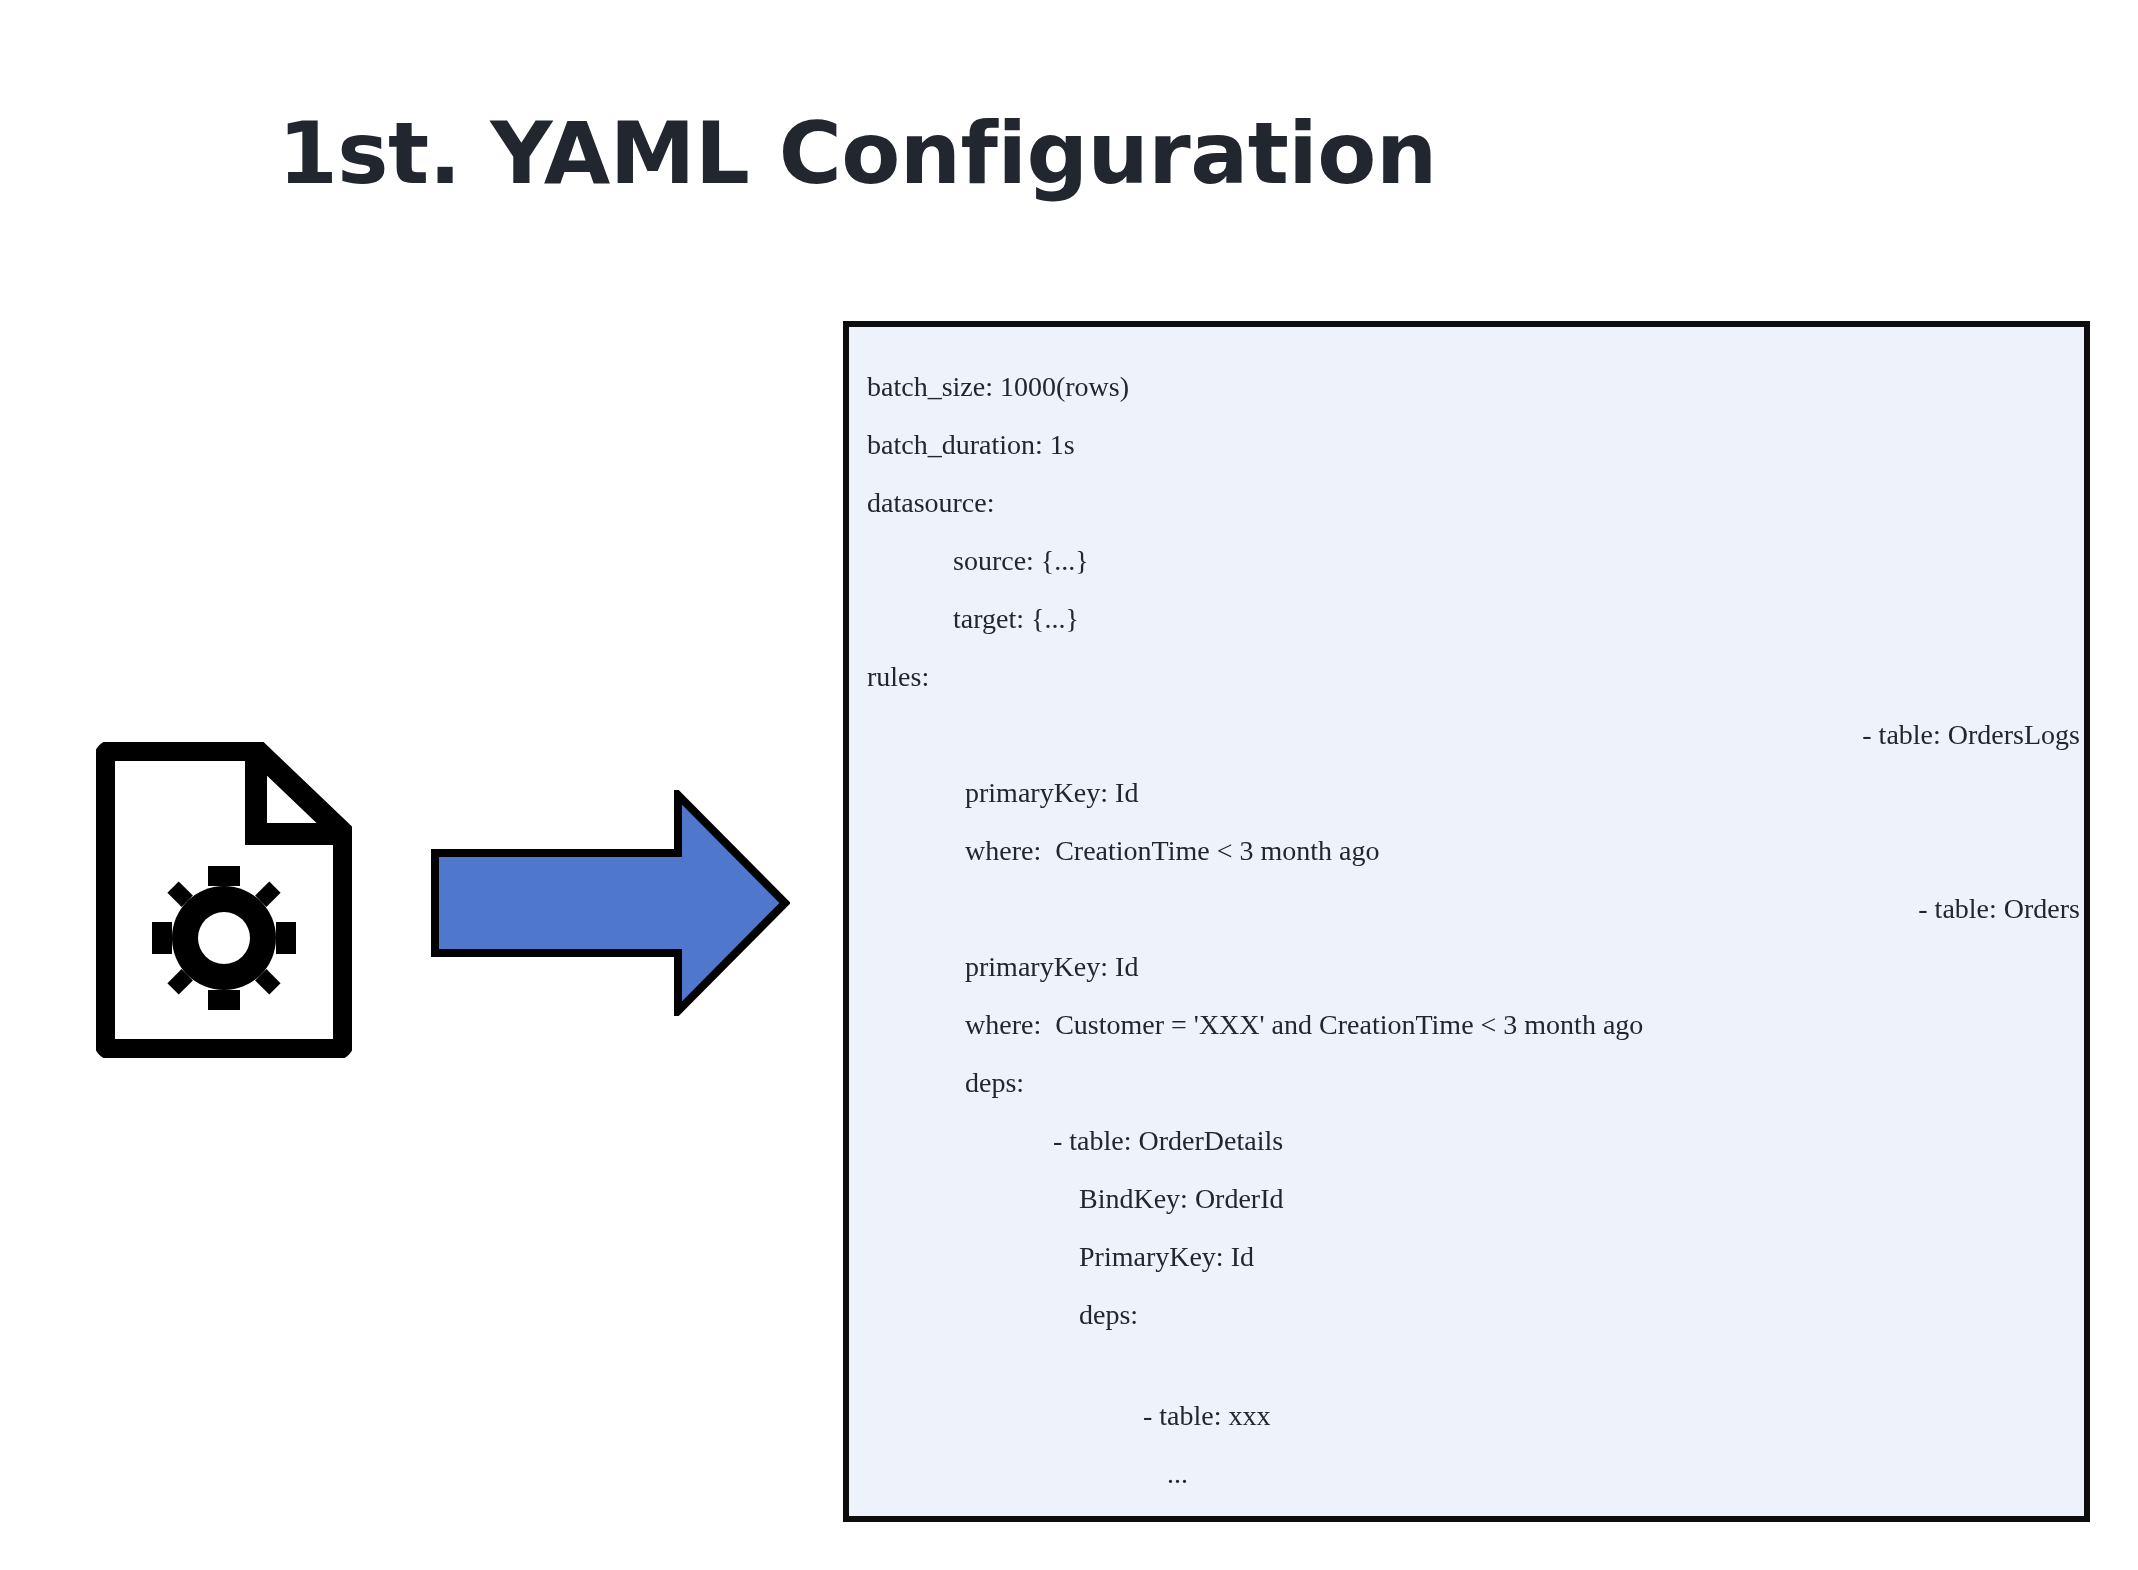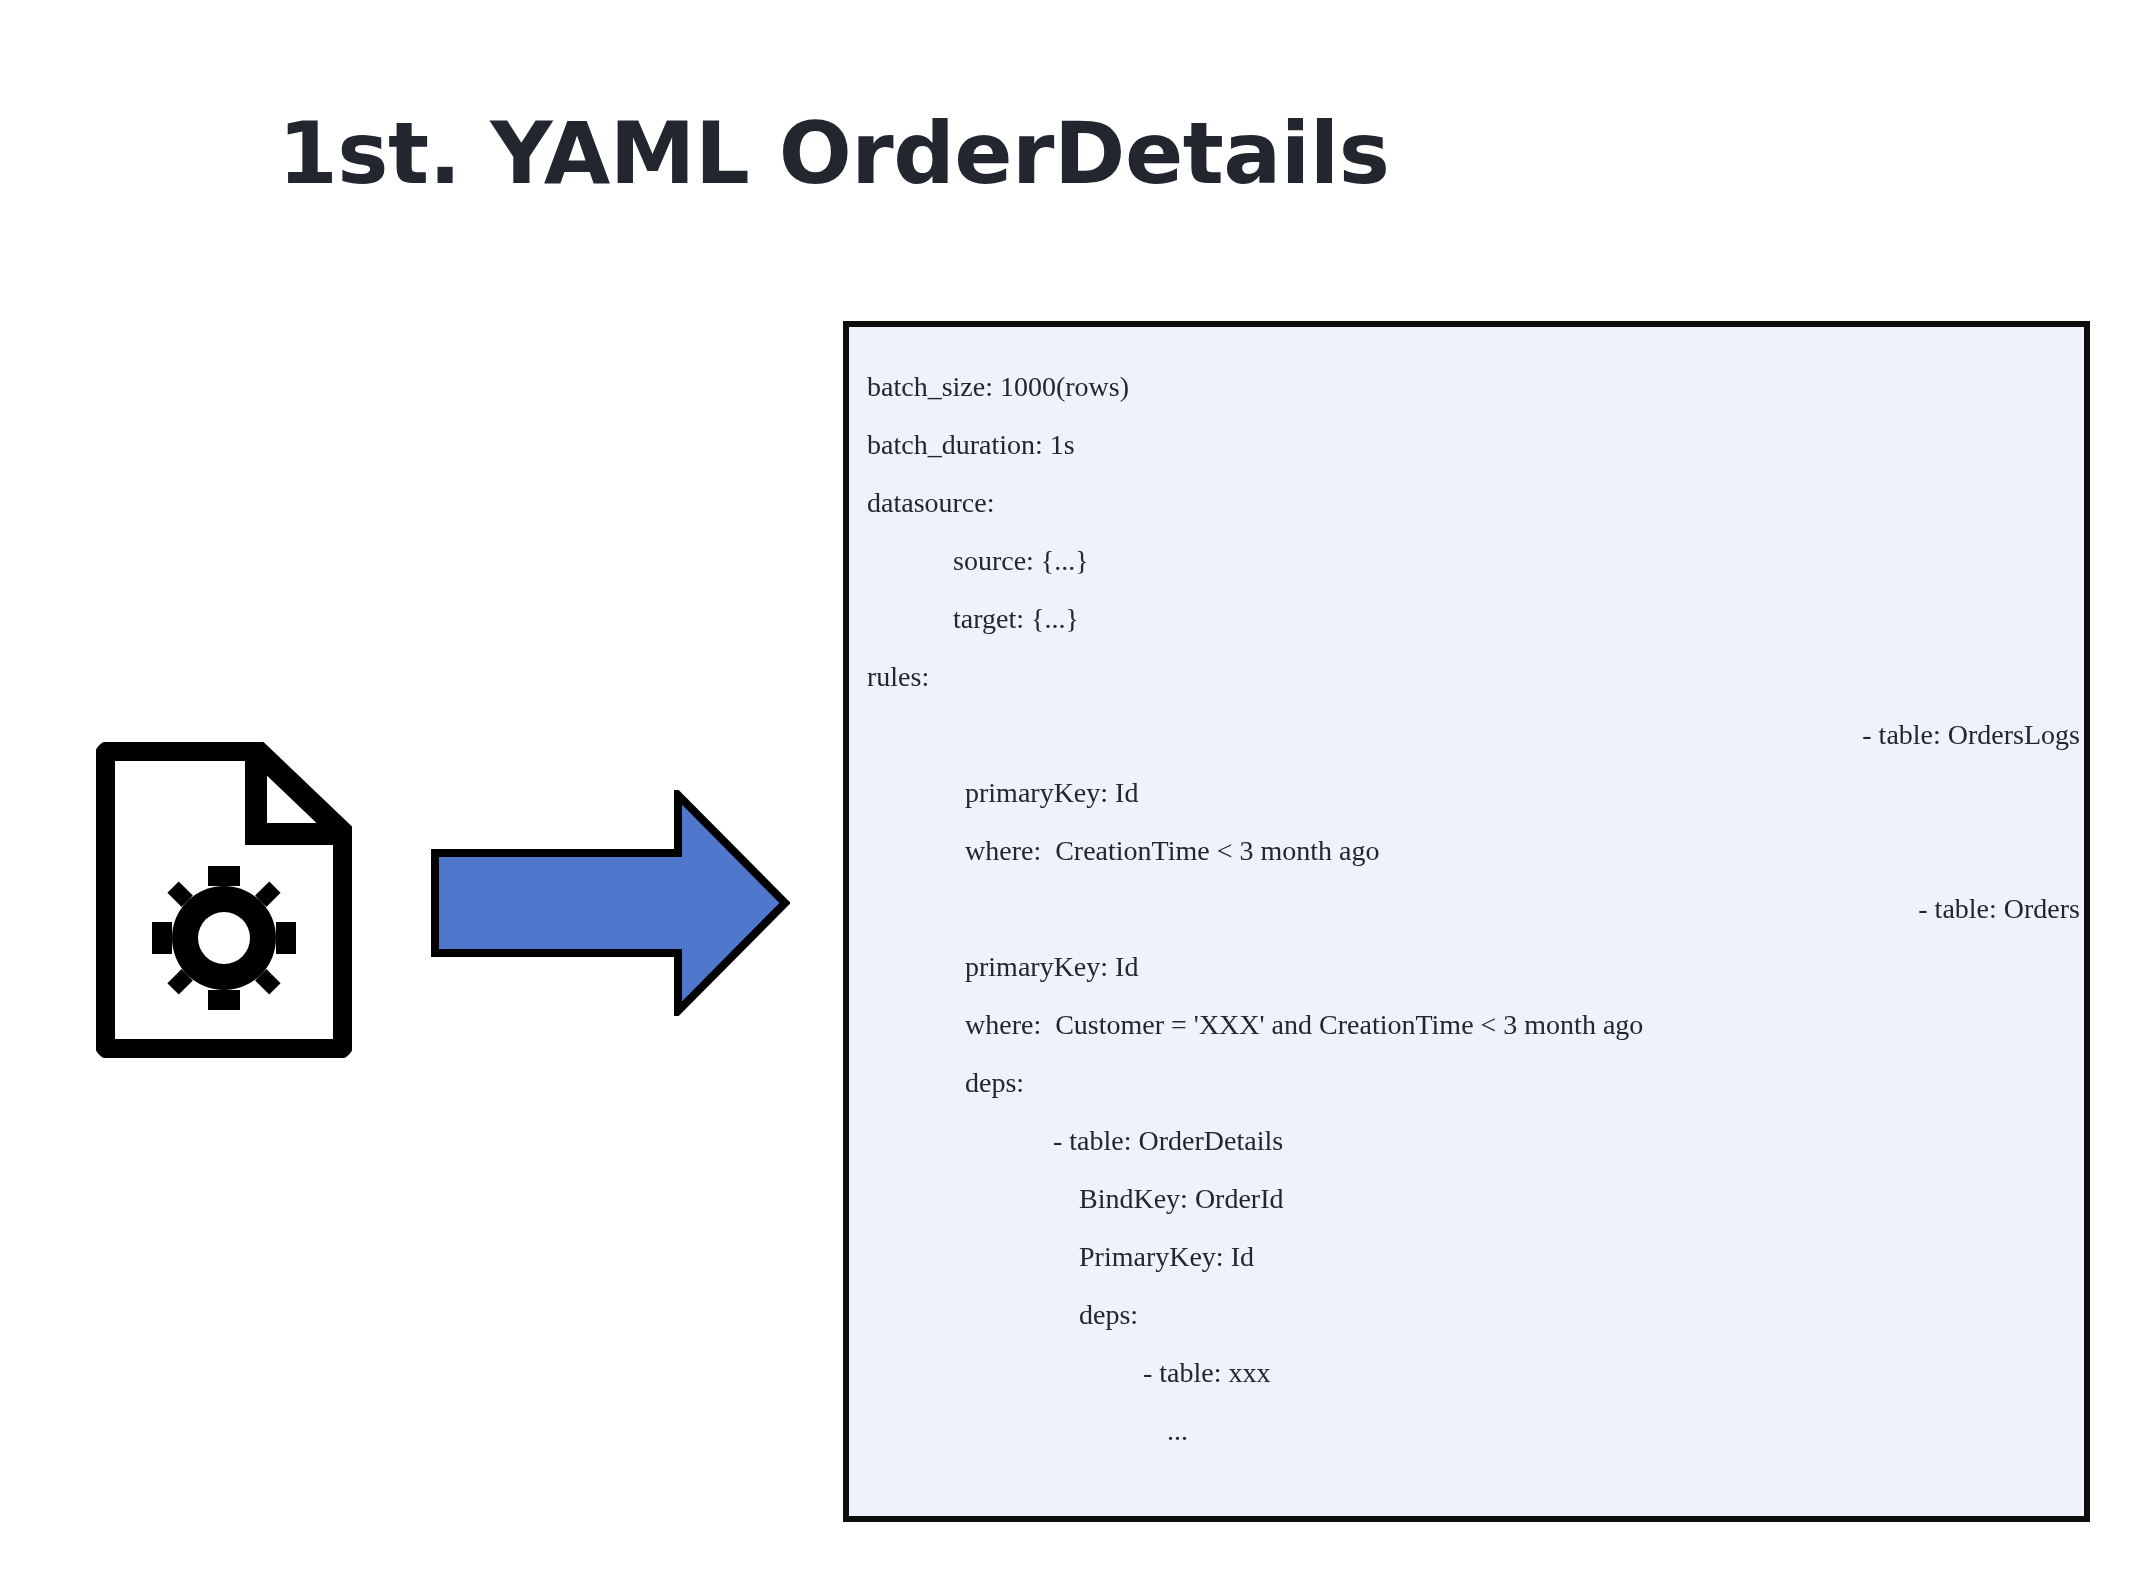--- a/index.html
+++ b/index.html
@@ -74,27 +74,27 @@
     color: #22262f;
     white-space: pre;
     height: 58px;
   }
   .ind-0 { padding-left: 0px; }
   .ind-1 { padding-left: 86px; }
   .ind-2 { padding-left: 76px; text-align: right; }
   .ind-3 { padding-left: 98px; }
   .ind-4 { padding-left: 186px; }
   .ind-5 { padding-left: 212px; }
-  .ind-6 { padding-left: 276px; }
+  .ind-6 { padding-left: 276px; margin-top: 43px; }
   .ind-7 { padding-left: 300px; }
 </style>
 </head>
 <body style="background: rgb(255, 255, 255);">
 
-<h1 id="slide-title" style="color: rgb(34, 38, 47);">1st. YAML OrderDetails</h1>
+<h1 id="slide-title" style="color: rgb(34, 38, 47);">1st. YAML Configuration</h1>
 
 <div id="config-file-icon" aria-label="configuration file with gear">
   <svg viewBox="0 0 256 316" xmlns="http://www.w3.org/2000/svg">
 
     <path d="M20 8 H160 L248 92 V296 Q248 308 236 308 H20 Q8 308 8 296 V20 Q8 8 20 8 Z" fill="none" stroke="#000000" stroke-width="22" stroke-linejoin="miter"></path>
 
     <path d="M160 8 V92 H248" fill="none" stroke="#000000" stroke-width="22" stroke-linejoin="miter"></path>
 
     <g transform="translate(128,196)" fill="#000000">
       <path d="M-16 -72 H16 V-52 H-16 Z"></path>

